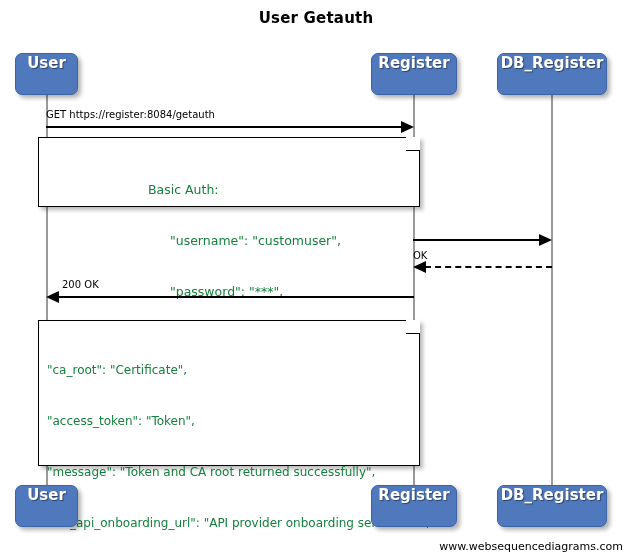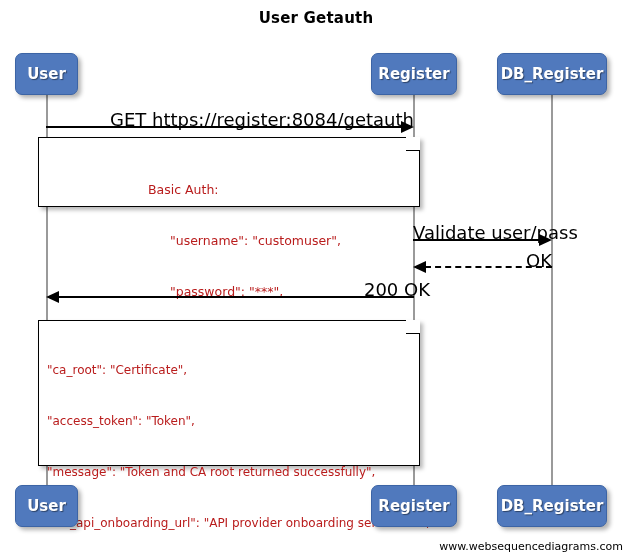--- a/index.html
+++ b/index.html
@@ -36,21 +36,20 @@
   .participant {
     position: absolute;
     background: #5079bd;
     border: 1px solid #3c64a5;
     border-radius: 7px;
     box-shadow: 3px 3px 4px rgba(0,0,0,0.30);
     color: #ffffff;
     font-size: 15px;
     font-weight: bold;
     display: flex;
-    align-items: center;
     justify-content: center;
     text-shadow: 1px 1px 1px rgba(0,0,0,0.45);
     box-sizing: border-box;
   }
 
   
   .lifeline {
     position: absolute;
     width: 2px;
     background: #9a9a9a;
@@ -73,23 +72,23 @@
     border-bottom: 6px solid transparent;
   }
   .arrowhead.right {
     border-left: 13px solid #000000;
   }
   .arrowhead.left {
     border-right: 13px solid #000000;
   }
   .msg-label {
     position: absolute;
-    font-size: 18px;
+    font-size: 10px;
     color: #000000;
-    text-align: right;
+    text-align: left;
     white-space: nowrap;
   }
 
   
   .note {
     position: absolute;
     background: #ffffff;
     border: 1.6px solid #000000;
     box-shadow: 3px 3px 4px rgba(0,0,0,0.28);
     box-sizing: border-box;
@@ -114,21 +113,21 @@
     height: 0;
     border-left: 14px solid #ffffff;
     border-top: 14px solid transparent;
   }
   .note-body {
     position: absolute;
     left: 0; top: 0;
     padding: 8px 10px;
     font-size: 12.5px;
     line-height: 17px;
-    color: #b91c1c;
+    color: #15803d;
     white-space: pre;
   }
   .note-line { display: block; }
   .note-line.indent { padding-left: 22px; }
 
   
   .footer {
     position: absolute;
     right: 9px;
     bottom: 6px;
@@ -163,21 +162,20 @@
 
   <div class="note" style="left:38px; top:137px; width:382px; height:70px;">
     <div class="note-fold"></div>
     <div class="note-body" style="padding-left:109px; padding-top:9px;">
       <span class="note-line">Basic Auth:</span>
       <span class="note-line indent">"username": "customuser",</span>
       <span class="note-line indent">"password": "***",</span>
     </div>
   </div>
 
-  <div class="msg-label" style="left:413px; top:222px; width:139px;">Validate user/pass</div>
   <div class="msg-line" style="left:413px; top:239px; width:127px;"></div>
   <div class="arrowhead right" style="left:539px; top:234px;"></div>
 
   <div class="msg-label" style="left:413px; top:250px; width:139px;">OK</div>
   <div class="msg-line dashed" style="left:425px; top:266px; width:127px;"></div>
   <div class="arrowhead left" style="left:413px; top:261px;"></div>
 
   <div class="msg-label" style="left:62px; top:279px; width:368px;">200 OK</div>
   <div class="msg-line" style="left:58px; top:296px; width:356px;"></div>
   <div class="arrowhead left" style="left:46px; top:291px;"></div>

